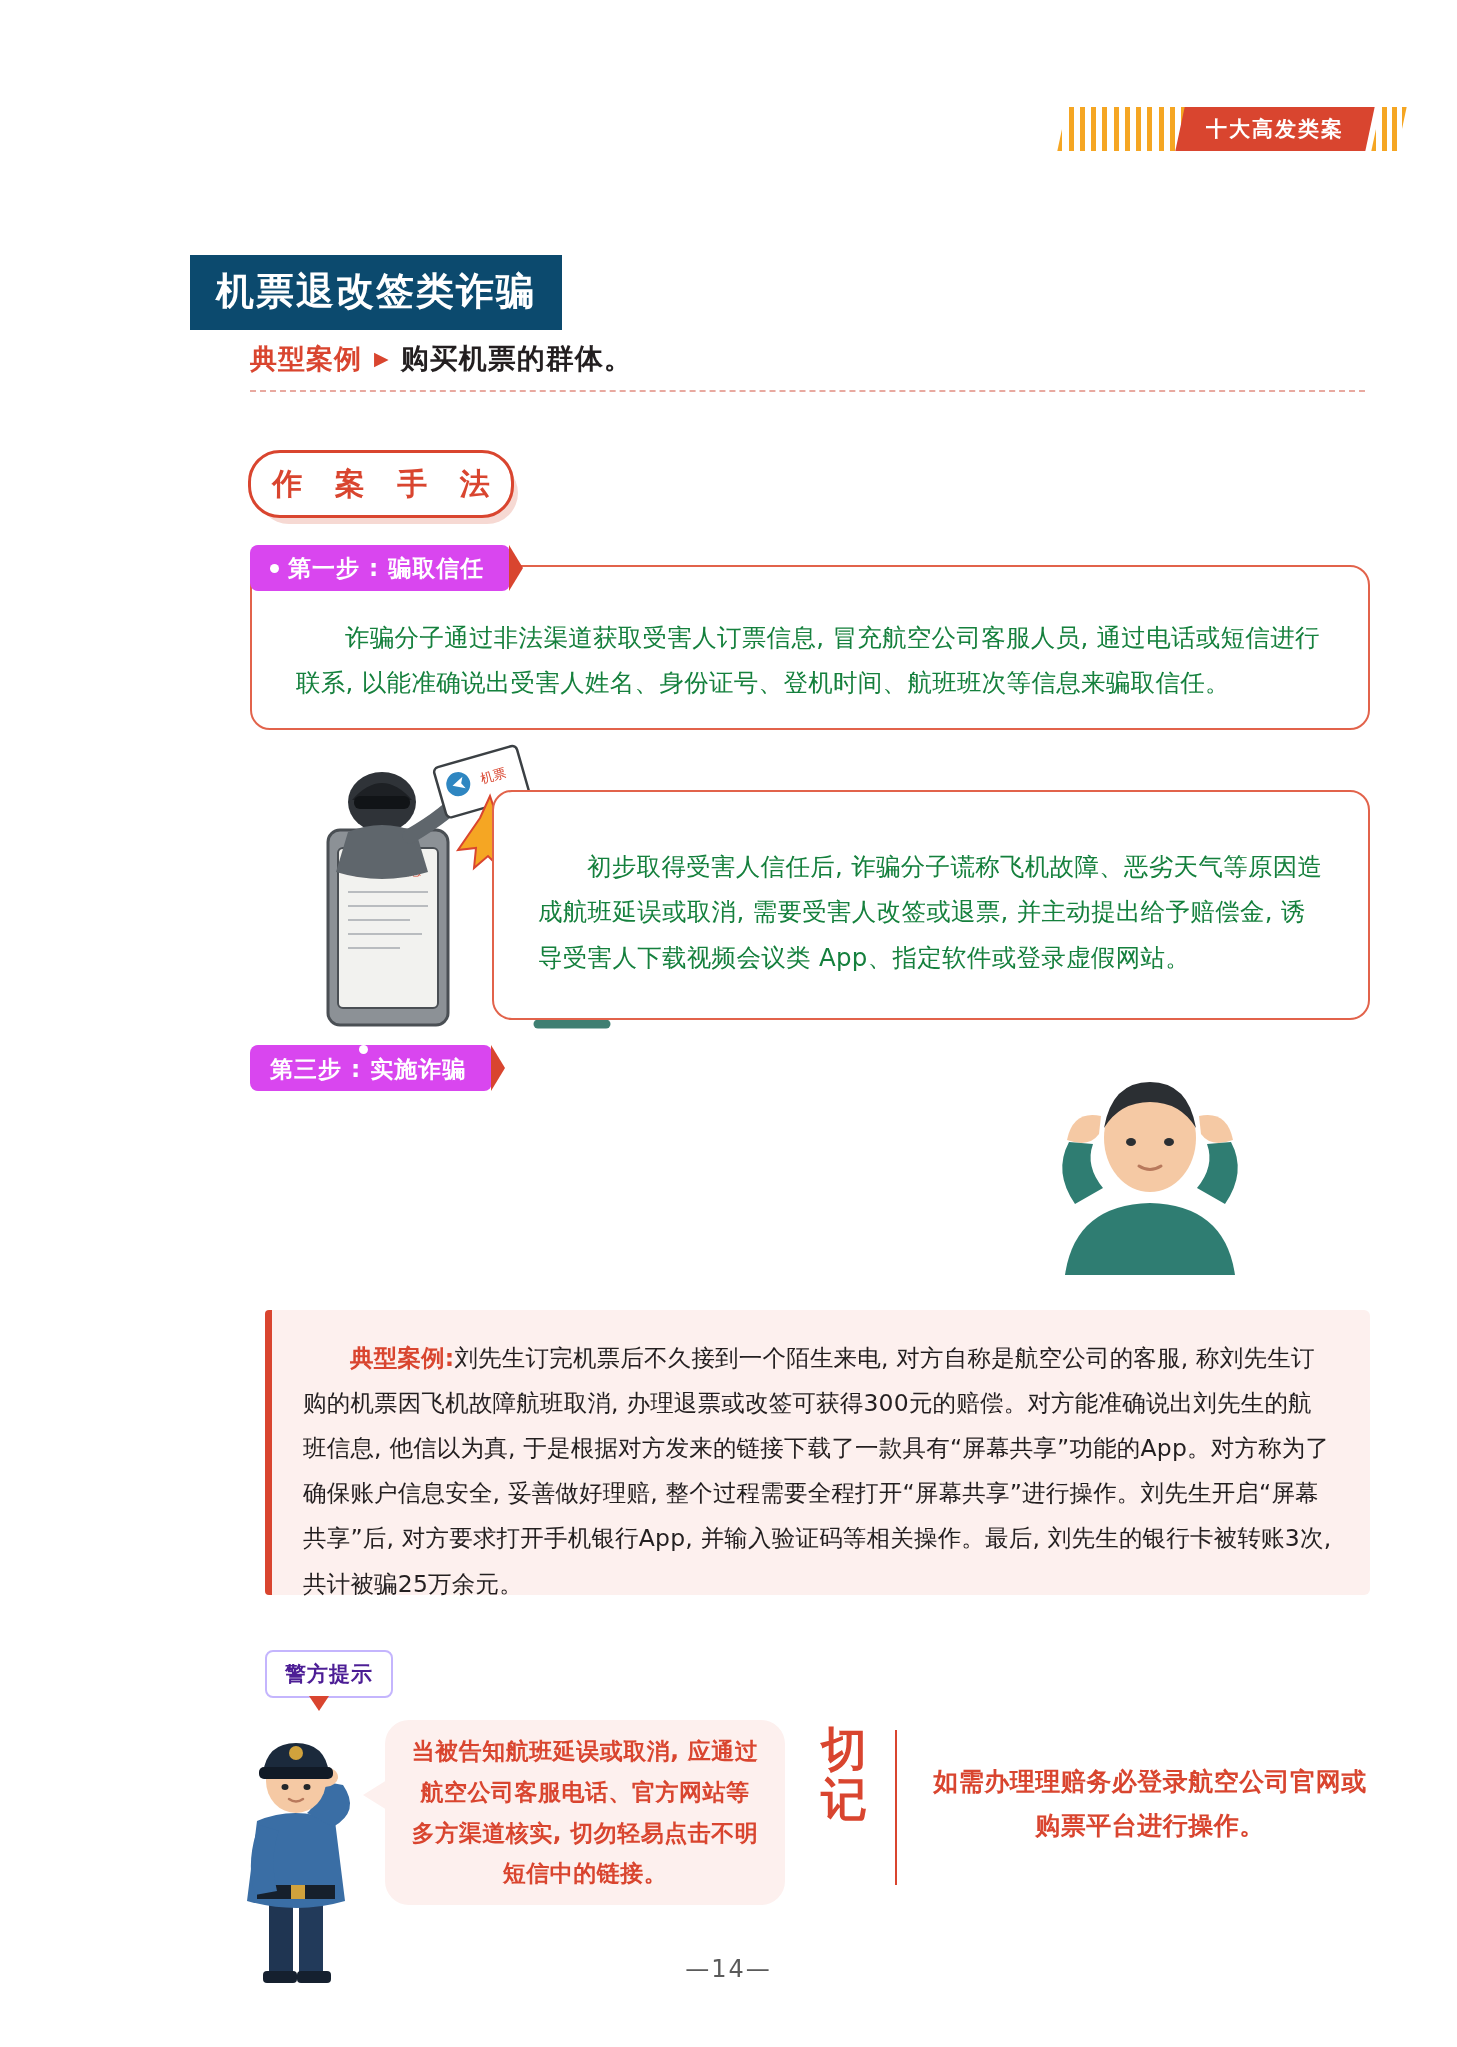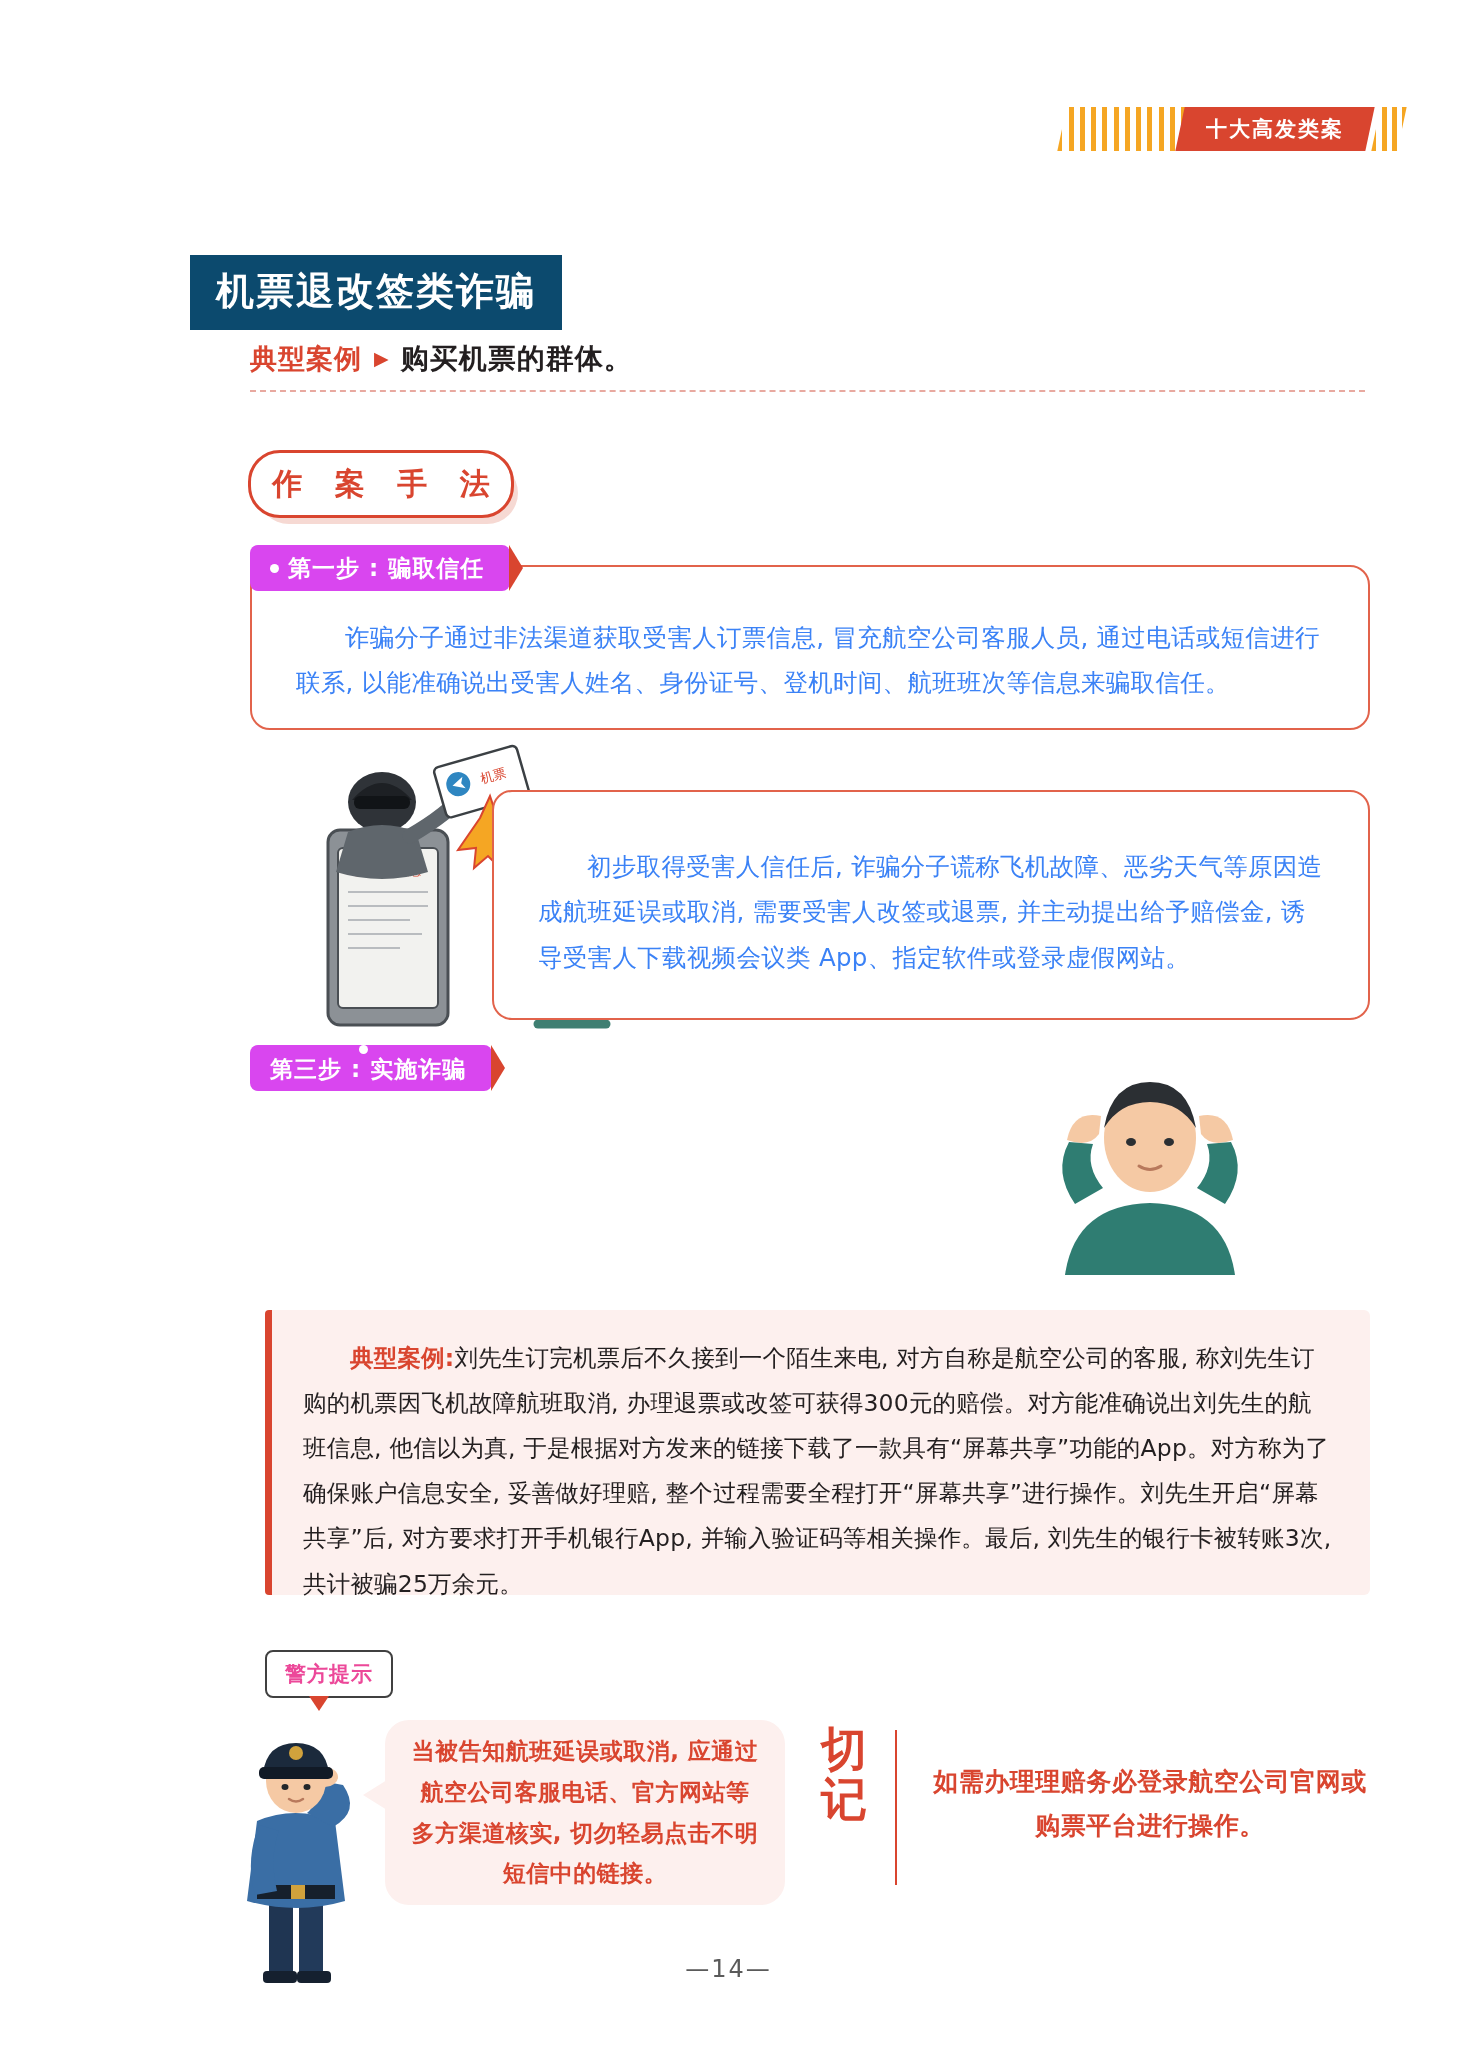--- a/index.html
+++ b/index.html
@@ -103,21 +103,21 @@
   }
 
   .step-box{
     position:absolute;
     border:2.5px solid #e2634b;
     border-radius:20px;
     background:#fff;
     box-sizing:border-box;
   }
   .step-text{
-    font-size:24.5px;line-height:1.85;color:#3b82f6;
+    font-size:24.5px;line-height:1.85;color:#15803d;
     letter-spacing:0.3px;
   }
   .indent{text-indent:2em;}
 
   
   .case-box{
     position:absolute;left:265px;top:1310px;
     width:1105px;height:285px;
     background:#fdf0ee;
     border-radius:6px;
@@ -127,23 +127,23 @@
   .case-box .bar{
     position:absolute;left:0;top:0;width:7px;height:100%;
     background:#d9452f;border-radius:4px 0 0 4px;
   }
   .case-text{font-size:23.5px;line-height:1.92;letter-spacing:0.2px;}
   .case-label{color:#d9452f;font-weight:bold;}
 
   
   .tip-badge{
     position:absolute;left:265px;top:1650px;
-    border:2px solid #404040;border-radius:8px;
+    border:2px solid #c4b5fd;border-radius:8px;
     background:#fff;padding:8px 18px;
-    color:#ec4899;font-size:21px;font-weight:bold;letter-spacing:1px;
+    color:#4c1d95;font-size:21px;font-weight:bold;letter-spacing:1px;
   }
   .tip-badge::after{
     content:"";position:absolute;left:42px;bottom:-15px;
     border-left:10px solid transparent;border-right:10px solid transparent;
     border-top:15px solid #d9452f;
   }
 
   .speech-bubble{
     position:absolute;left:385px;top:1720px;
     width:400px;height:185px;

